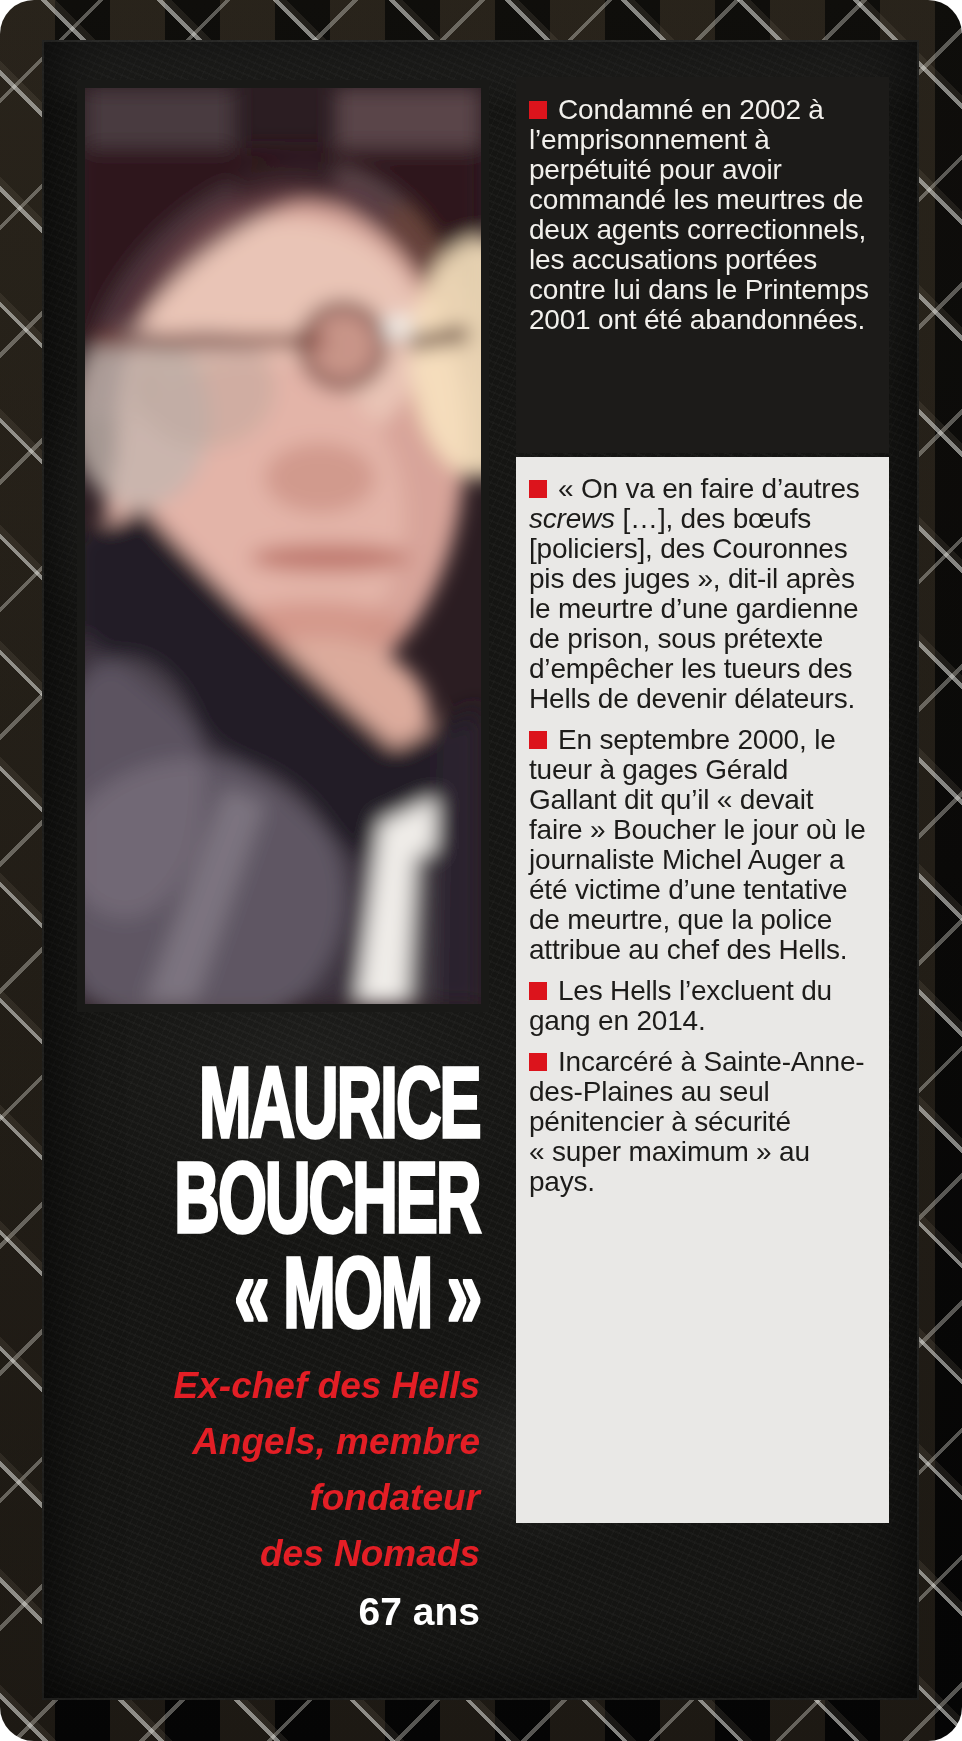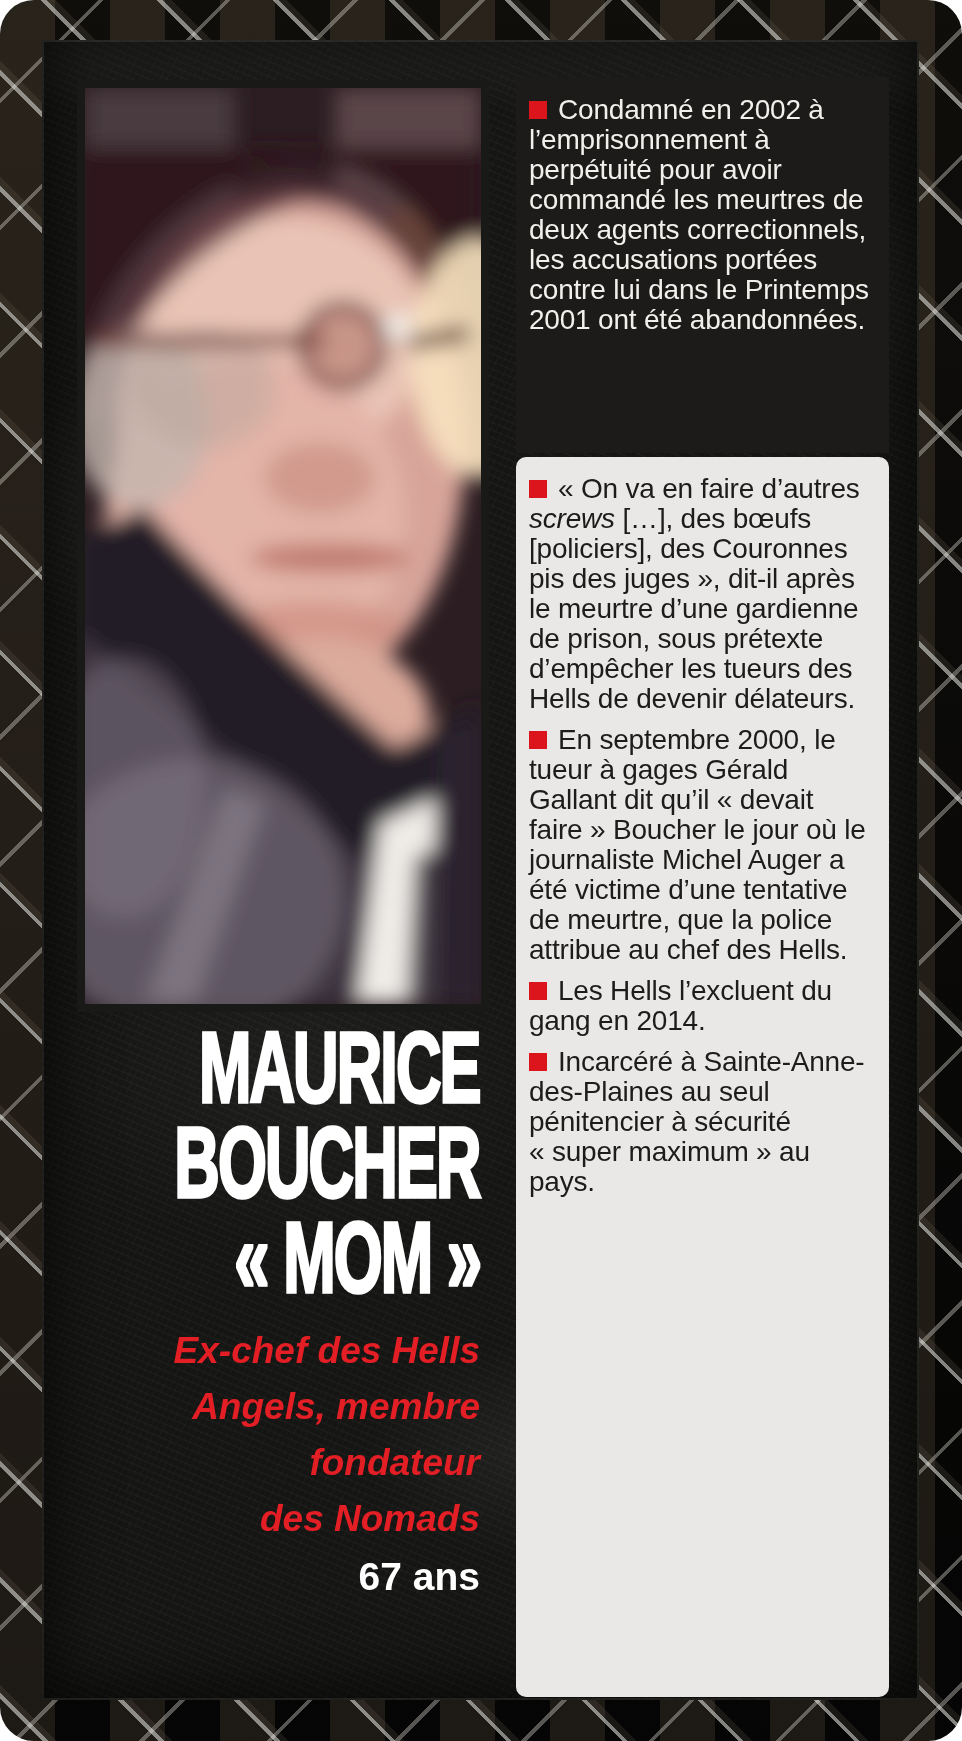--- a/index.html
+++ b/index.html
@@ -27,36 +27,36 @@
       repeating-linear-gradient(23deg, rgba(255,255,255,.025) 0 2px, rgba(0,0,0,0) 2px 7px),
       repeating-linear-gradient(-64deg, rgba(255,255,255,.02) 0 1px, rgba(0,0,0,0) 1px 6px);
     box-shadow: inset 0 0 0 2px rgba(210,205,195,.10), inset 0 0 70px rgba(0,0,0,.85);}
 
   
   .photo-frame{position:absolute;left:35px;top:40px;width:412px;height:932px;
     box-sizing:border-box;border:8px solid #191917;background:#2b1d22;}
   .photo-frame svg{display:block;width:100%;height:100%;}
 
   
-  .left-col{position:absolute;left:30px;top:980px;width:408px;text-align:right;}
+  .left-col{position:absolute;left:30px;top:1015px;width:408px;text-align:right;}
   .name-line{position:relative;height:95px;}
   .name-line span{position:absolute;right:0;top:0;white-space:nowrap;
     font-size:100px;line-height:95px;font-weight:700;color:#ffffff;
     letter-spacing:-3px;-webkit-text-stroke:3.5px #ffffff;
     transform:scaleX(.63);transform-origin:100% 0;}
   .role{margin-top:18px;font-size:37px;line-height:56px;font-weight:700;color:#e31e25;font-style:italic;}
   .age{margin-top:8px;font-size:39px;line-height:44px;font-weight:700;color:#ffffff;}
 
   
   .panel{position:absolute;left:474px;width:373px;box-sizing:border-box;
     overflow:hidden;letter-spacing:-0.2px;}
   .panel-dark{top:37px;height:376px;background:#1c1b19;color:#f2f0ec;
     padding:18px 14px 10px 13px;}
-  .panel-light{top:417px;height:1240px;background:#e9e8e6;color:#1d1c1a;
-    padding:17px 14px 10px 13px;border-radius:10px;}
+  .panel-light{top:417px;height:1066px;background:#e9e8e6;color:#1d1c1a;
+    padding:17px 14px 10px 13px;}
   p.fact{margin:0 0 11px 0;font-size:28px;line-height:30px;}
   p.fact:last-child{margin-bottom:0;}
   .bullet{display:inline-block;width:18px;height:18px;background:#dc141c;
     margin-right:11px;}
   p.fact em{font-style:italic;}
 </style>
 </head>
 <body>
 
 <div id="canvas">

